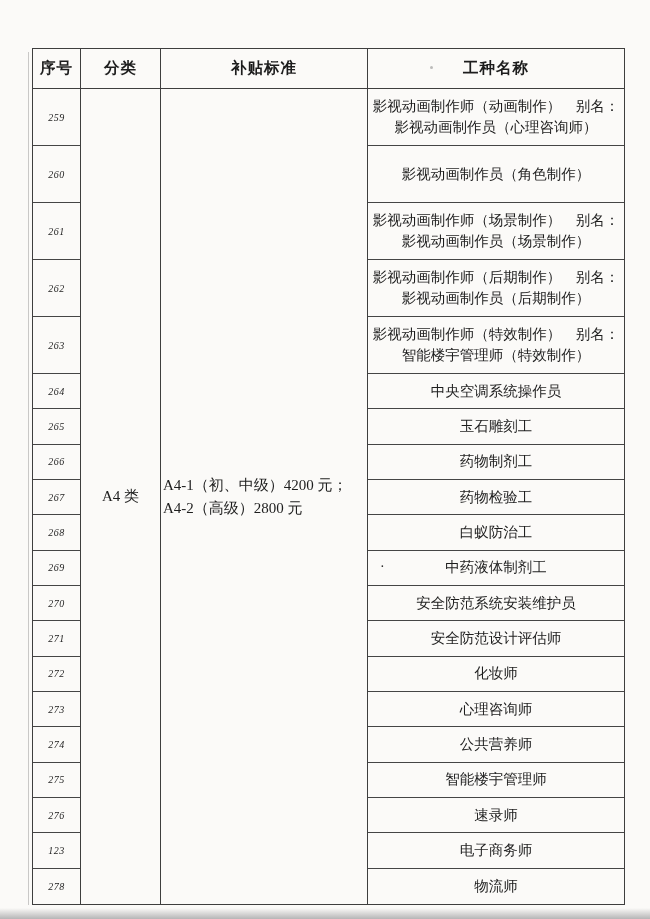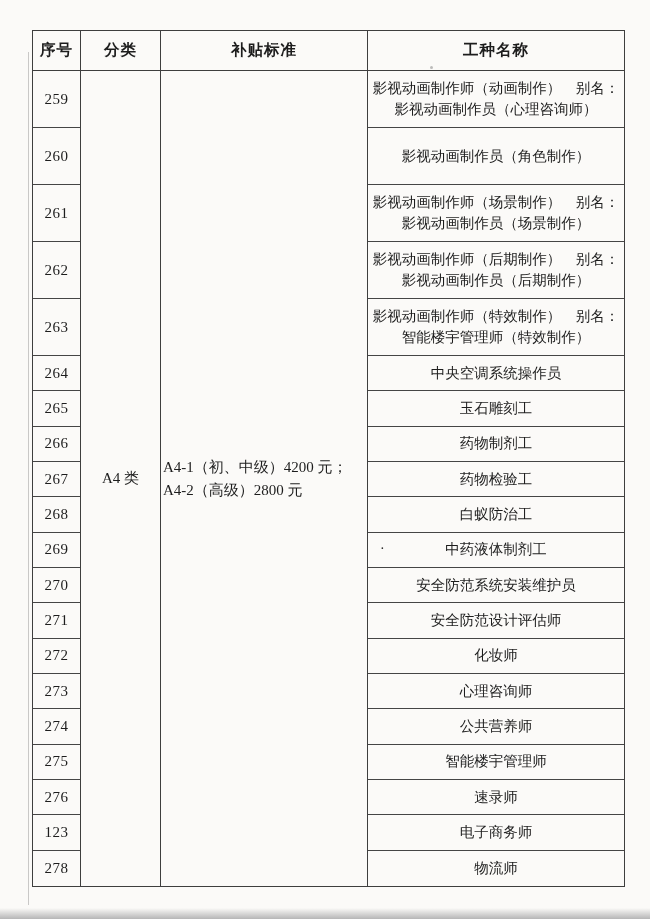--- a/index.html
+++ b/index.html
@@ -3,21 +3,21 @@
 <meta charset="utf-8">
 <style>
   html,body{margin:0;padding:0;}
   body{
     width:650px;height:919px;position:relative;overflow:hidden;
     background:#fbfaf8;
     font-family:"Liberation Serif","DejaVu Serif",serif;
     color:#1d1d1d;
   }
   .doc-table{
-    position:absolute;left:32px;top:30px;width:593px;height:857px;
+    position:absolute;left:32px;top:48px;width:593px;height:857px;
     box-sizing:border-box;border:1px solid #3e3e3e;background:transparent;
   }
   .header-row{
     display:flex;height:40px;box-sizing:border-box;
     border-bottom:1px solid #3e3e3e;
   }
   .h-cell{
     display:flex;align-items:center;justify-content:center;
     box-sizing:border-box;border-right:1px solid #3e3e3e;
     font-size:15.5px;font-weight:600;letter-spacing:1px;
@@ -29,21 +29,21 @@
   .col-cat{width:80px}
   .col-sub{width:207px}
   .col-job{flex:1;border-right:none}
   .cell{
     box-sizing:border-box;border-bottom:1px solid #454545;
     display:flex;align-items:center;justify-content:center;
     height:35.33px;flex:0 0 auto;
   }
   .cell.tall{height:57px;}
   .col-num .cell:last-child,.col-job .cell:last-child{border-bottom:none;}
-  .num{font-size:15px;letter-spacing:.5px;}
+  .num{font-size:10px;letter-spacing:.5px;font-style:italic;}
   .job{font-size:14.5px;flex-direction:column;line-height:21px;position:relative;white-space:nowrap;}
   .job .line{white-space:nowrap;}
   .merged{
     height:100%;display:flex;flex-direction:column;
     align-items:center;justify-content:center;font-size:15px;
   }
   .merged.sub{align-items:flex-start;padding-left:2px;line-height:23px;}
   .merged.sub div{white-space:nowrap;}
   .prefix-dot{
     position:absolute;left:12px;top:50%;transform:translateY(-58%);

